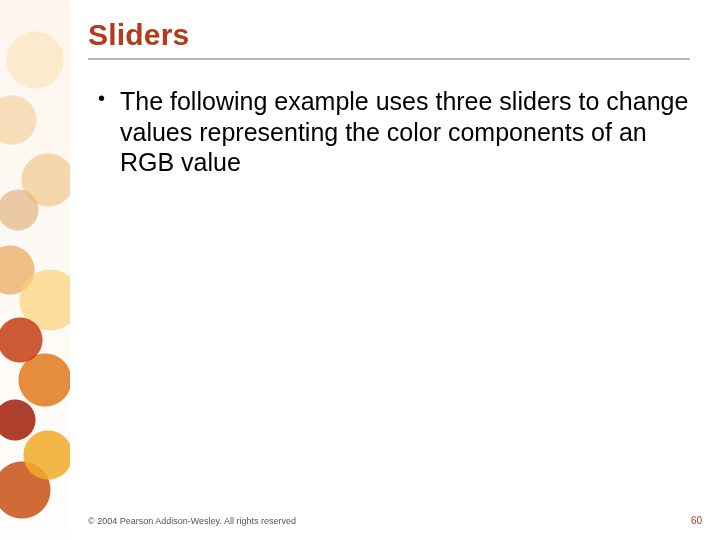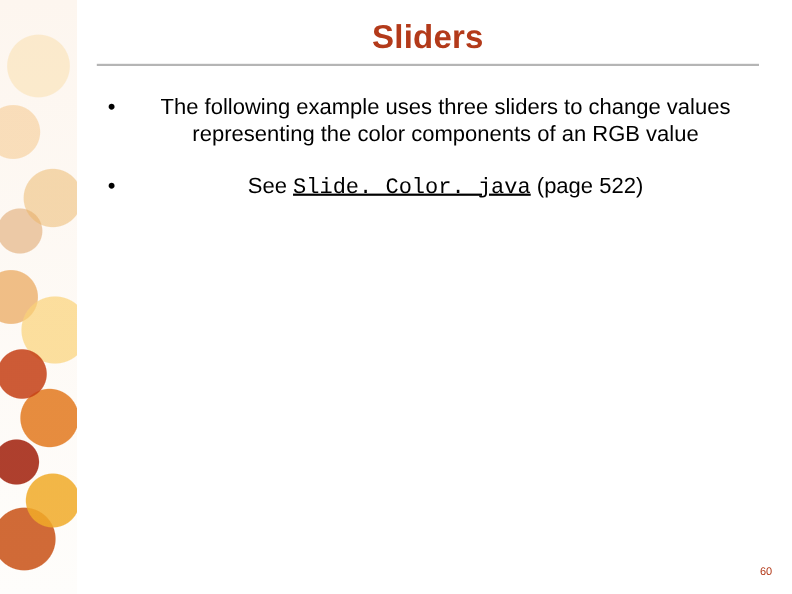--- a/index.html
+++ b/index.html
@@ -2,21 +2,20 @@
 <html><head>
 <meta charset="utf-8">
 <style>
   * { margin: 0; padding: 0; box-sizing: border-box; }
   html, body { width: 720px; height: 540px; overflow: hidden; font-family: Arial, Helvetica, sans-serif; background: #fff; }
   .slide {
     width: 720px;
     height: 540px;
     position: relative;
     display: flex;
-    text-align: center;
   }
   .sidebar {
     width: 70px;
     height: 540px;
     flex: 0 0 70px;
     position: relative;
     background: linear-gradient(180deg, #fdf6ef 0%, #fefdfb 100%);
     overflow: hidden;
   }
   
@@ -61,21 +60,21 @@
     width: 100%;
     margin-bottom: 26px;
   }
   ul.bullets {
     list-style: none;
     padding-left: 10px;
   }
   ul.bullets > li {
     position: relative;
     padding-left: 22px;
-    font-size: 20px;
+    font-size: 25px;
     line-height: 1.22;
     color: #000;
     margin-bottom: 22px;
   }
   ul.bullets > li::before {
     content: "•";
     position: absolute;
     left: 0;
     top: 0;
     font-size: 20px;
@@ -108,20 +107,18 @@
 <div class="slide">
   <div class="sidebar"></div>
   <div class="content">
     <h1 class="title">Sliders</h1>
     <div class="rule"></div>
 
     <ul class="bullets">
       <li>
         <span>The following example uses three sliders to change values representing the color components of an RGB value</span>
       </li>
-      <li class="tight">
-        <span>See </span><span class="code-link">Slide. Color. java</span><span> (page 522)</span>
-      </li>
     </ul>
   </div>
 
+  <div class="footer">© 2004 Pearson Addison-Wesley. All rights reserved</div>
   <div class="pagenum">60</div>
 </div>
 
 </body></html>

